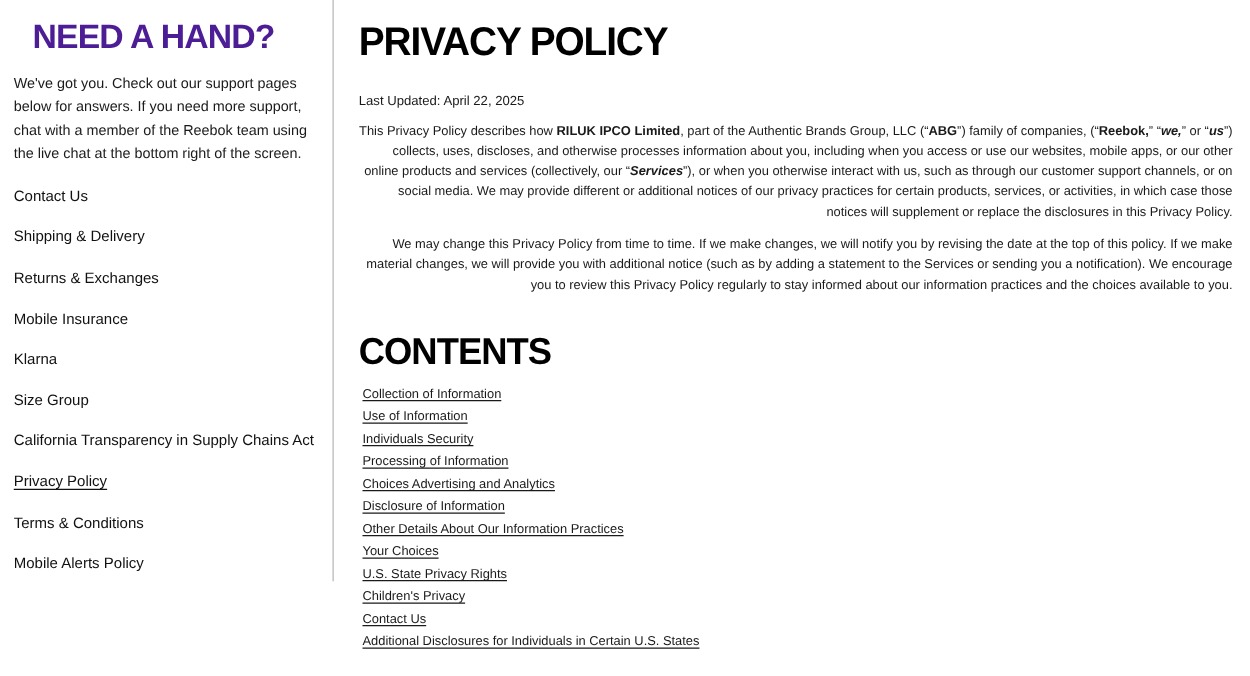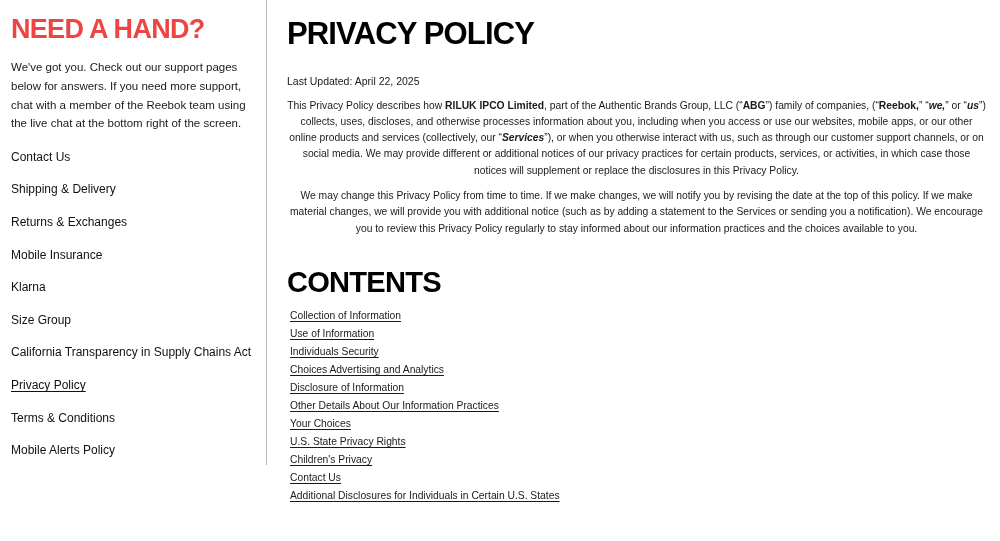--- a/index.html
+++ b/index.html
@@ -37,22 +37,22 @@
     top: 0;
     width: 1px;
     height: 465px;
     background: #b8b8b8;
   }
   .sidebar-title {
     font-size: 27px;
     font-weight: 700;
     letter-spacing: -0.7px;
     line-height: 1.05;
-    margin: 15px 0 0 0;
-    color: #ef4444;
+    margin: 15px 0 0 15px;
+    color: #4c1d95;
   }
   .sidebar-intro {
     font-size: 11.5px;
     line-height: 1.62;
     margin: 15px 0 16px 0;
     color: #1a1a1a;
     max-width: 243px;
   }
   .sidebar-nav {
     margin-top: 18px;
@@ -93,21 +93,21 @@
     font-size: 10.5px;
     line-height: 1.3;
     margin: 26px 0 0 0;
     color: #1a1a1a;
   }
   .body-para {
     font-size: 10.3px;
     line-height: 1.58;
     margin: 9px 0 0 0;
     color: #1a1a1a;
-    text-align: center;
+    text-align: right;
   }
   .body-para b { font-weight: 700; }
   .body-para .bi { font-weight: 700; font-style: italic; }
 
   .section-title {
     font-size: 30px;
     font-weight: 700;
     letter-spacing: -0.8px;
     line-height: 1;
     margin: 30px 0 0 0;
@@ -168,20 +168,21 @@
 
     <p class="body-para">We may change this Privacy Policy from time to time. If we make changes, we will notify you by revising the date at the top of this policy. If we make material changes, we will provide you with additional notice (such as by adding a statement to the Services or sending you a notification). We encourage you to review this Privacy Policy regularly to stay informed about our information practices and the choices available to you.</p>
 
     <h2 class="section-title">CONTENTS</h2>
 
     <ul class="contents-list">
 
     <li><a class="contents-link">Collection of Information</a></li>
         <li><a class="contents-link">Use of Information</a></li>
         <li><a class="contents-link">Individuals Security</a></li>
+        <li><a class="contents-link">Processing of Information</a></li>
         <li><a class="contents-link">Choices Advertising and Analytics</a></li>
         <li><a class="contents-link">Disclosure of Information</a></li>
         <li><a class="contents-link">Other Details About Our Information Practices</a></li>
         <li><a class="contents-link">Your Choices</a></li>
         <li><a class="contents-link">U.S. State Privacy Rights</a></li>
         <li><a class="contents-link">Children's Privacy</a></li>
         <li><a class="contents-link">Contact Us</a></li>
         <li><a class="contents-link">Additional Disclosures for Individuals in Certain U.S. States</a></li>
       </ul>
 

